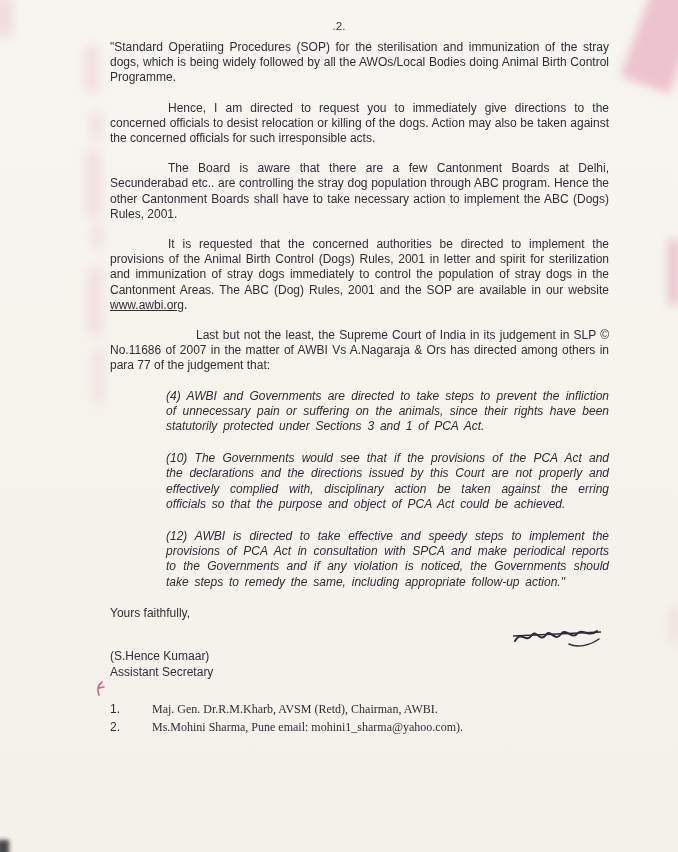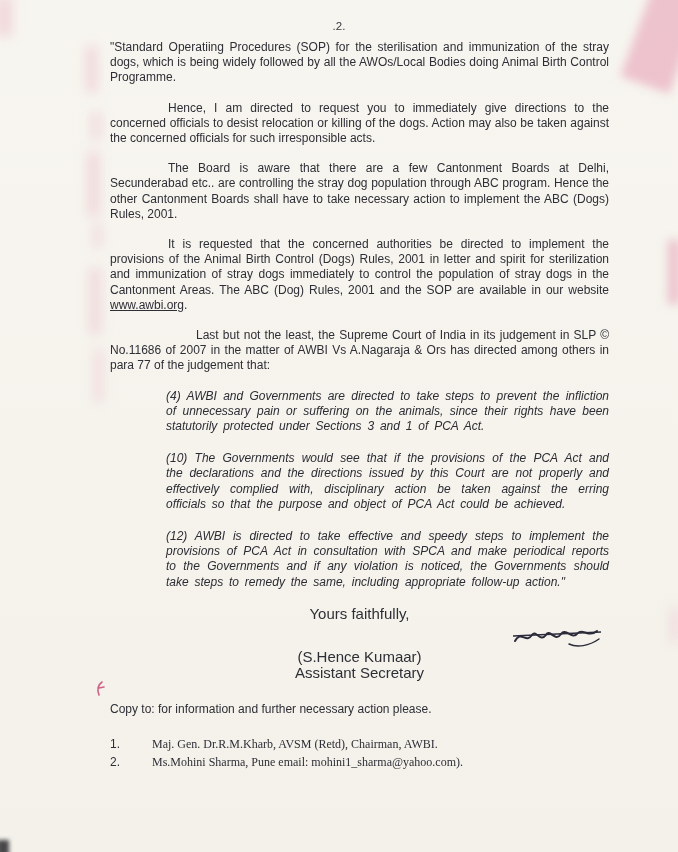--- a/index.html
+++ b/index.html
@@ -50,22 +50,22 @@
     text-align: justify;
     word-spacing: 2.5px;
     color: #2c2c34;
   }
   .closing-request {
     margin: 4px 0 16px 0;
     font-size: 12px;
     line-height: 15.2px;
   }
   .sign-block {
-    text-align: center;
-    font-size: 15px;
+    text-align: left;
+    font-size: 12px;
     line-height: 15.2px;
     margin: 6px 0 0 0;
   }
   .sign-block .sig-svg {
     display: block;
     margin: 2px 6px 0 auto;
   }
   .copy-block {
     margin-top: 22px;
     font-size: 12px;
@@ -138,21 +138,20 @@
       <svg class="sig-svg" width="92" height="26" viewBox="0 0 92 26">
         <path d="M4 18 C10 7, 15 21, 21 12 C25 6, 29 20, 35 12 C39 5, 44 20, 50 11 C55 4, 61 18, 67 10 C71 5, 78 15, 86 8" stroke="#2b2b3a" stroke-width="2" fill="none" stroke-linecap="round"></path>
         <path d="M2 13 L90 9" stroke="#2b2b3a" stroke-width="1.5" fill="none"></path>
         <path d="M58 21 C66 25, 78 23, 88 16" stroke="#2b2b3a" stroke-width="1.5" fill="none" stroke-linecap="round"></path>
       </svg>
       <div>(S.Hence Kumaar)</div>
       <div>Assistant Secretary</div>
     </div>
 
     <div class="copy-block">
-      <div class="copy-label">Copy to: for information and further necessary action please.</div>
       <div class="copy-item">
         <span class="num">1.</span>
         <span class="txt">Maj. Gen. Dr.R.M.Kharb, AVSM (Retd), Chairman, AWBI.</span>
       </div>
       <div class="copy-item">
         <span class="num">2.</span>
         <span class="txt">Ms.Mohini Sharma, Pune email: mohini1_sharma@yahoo.com).</span>
       </div>
     </div>
 

